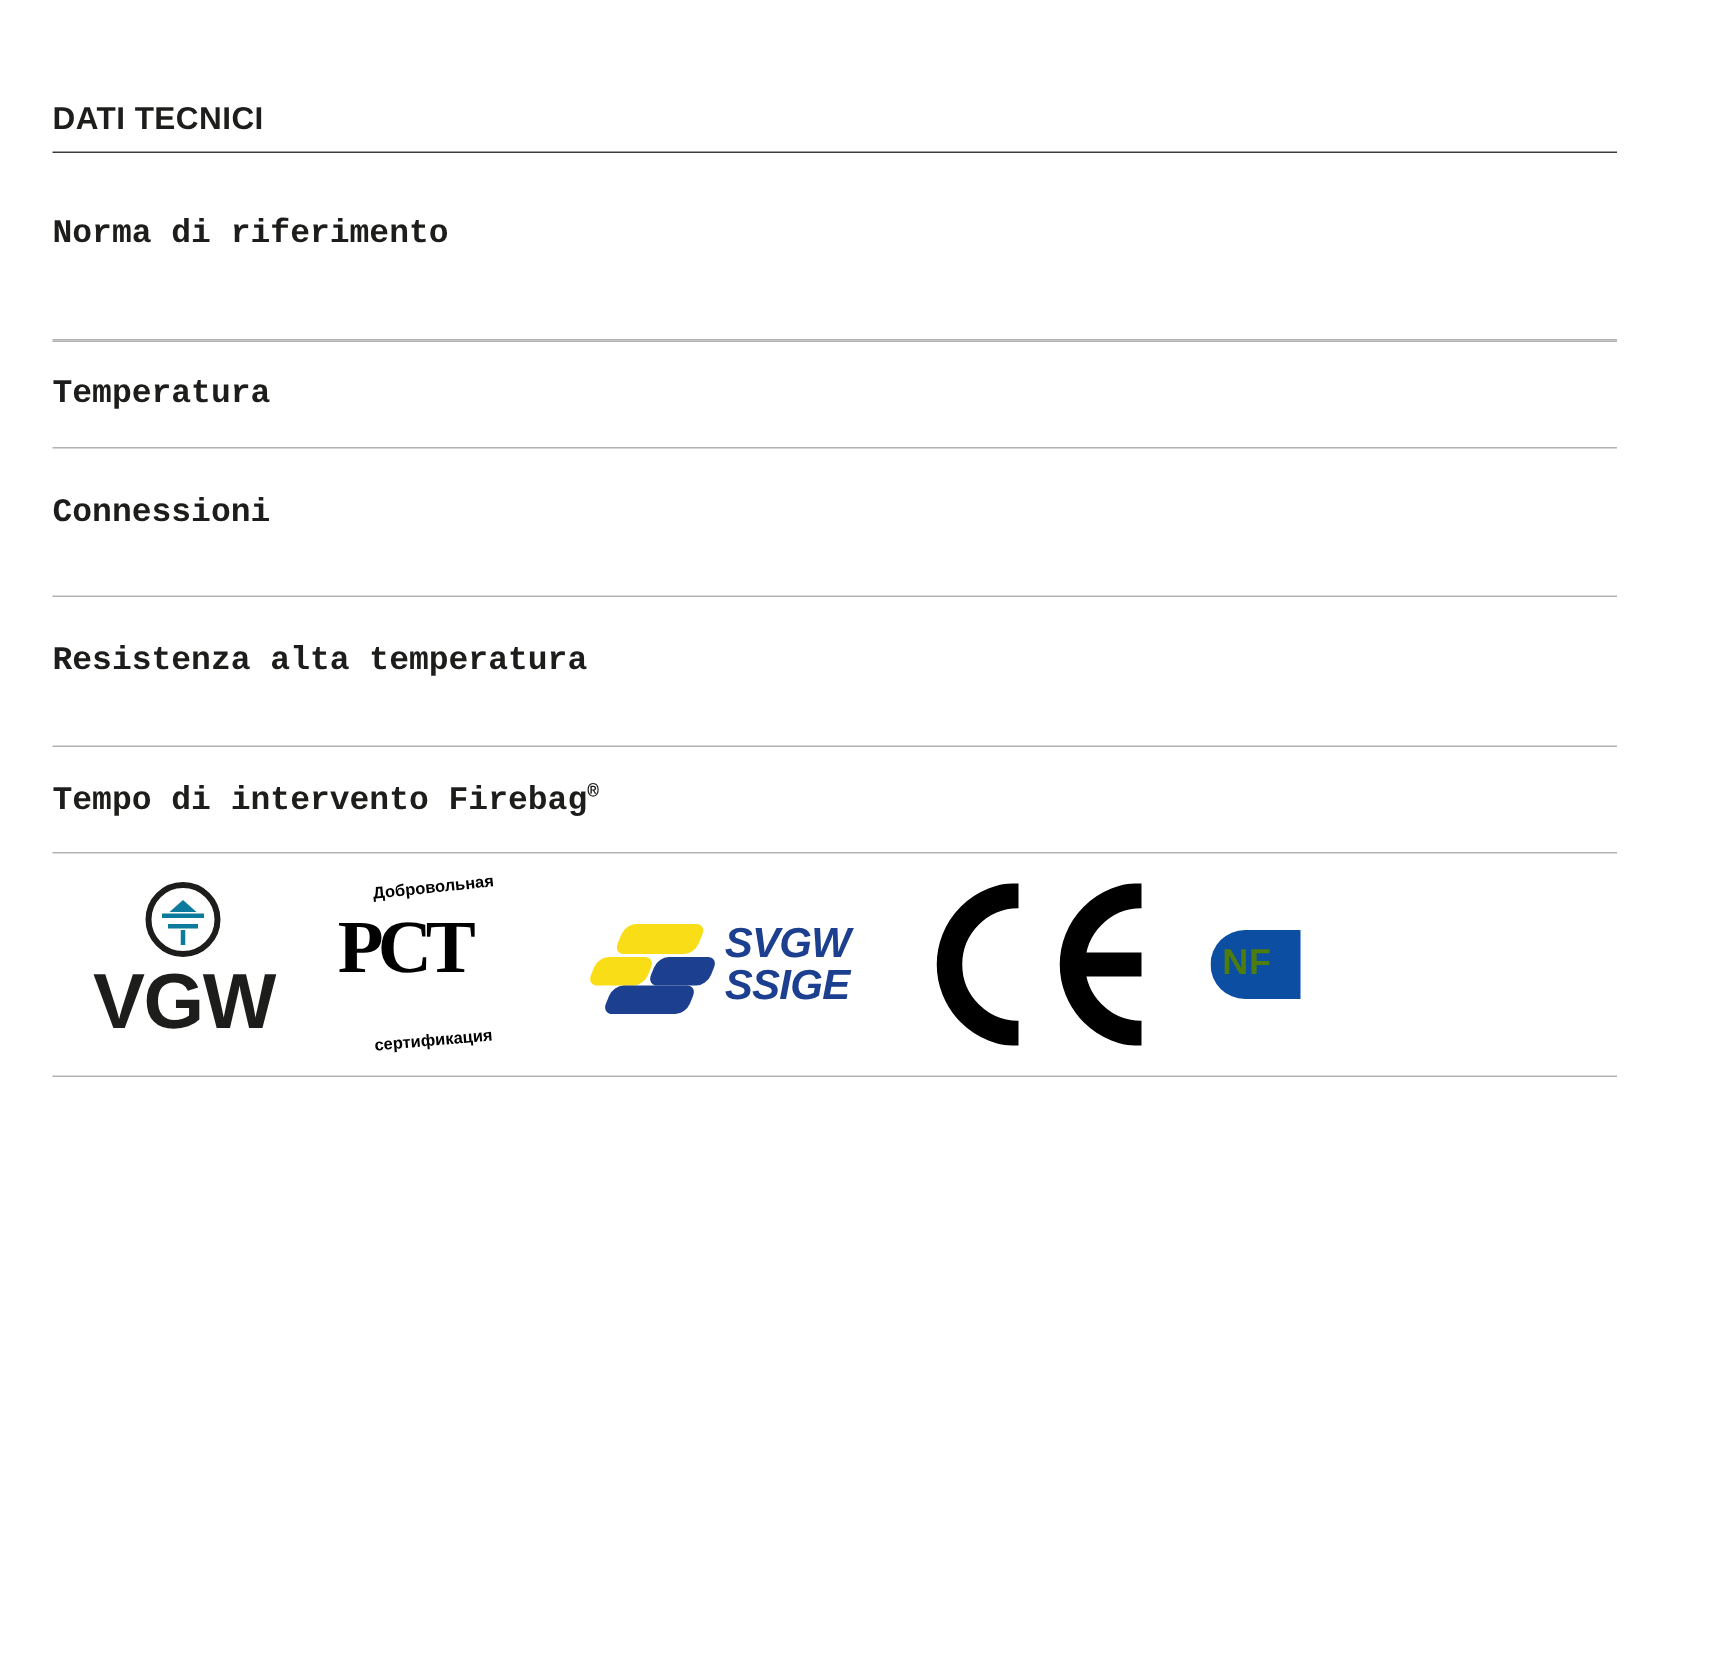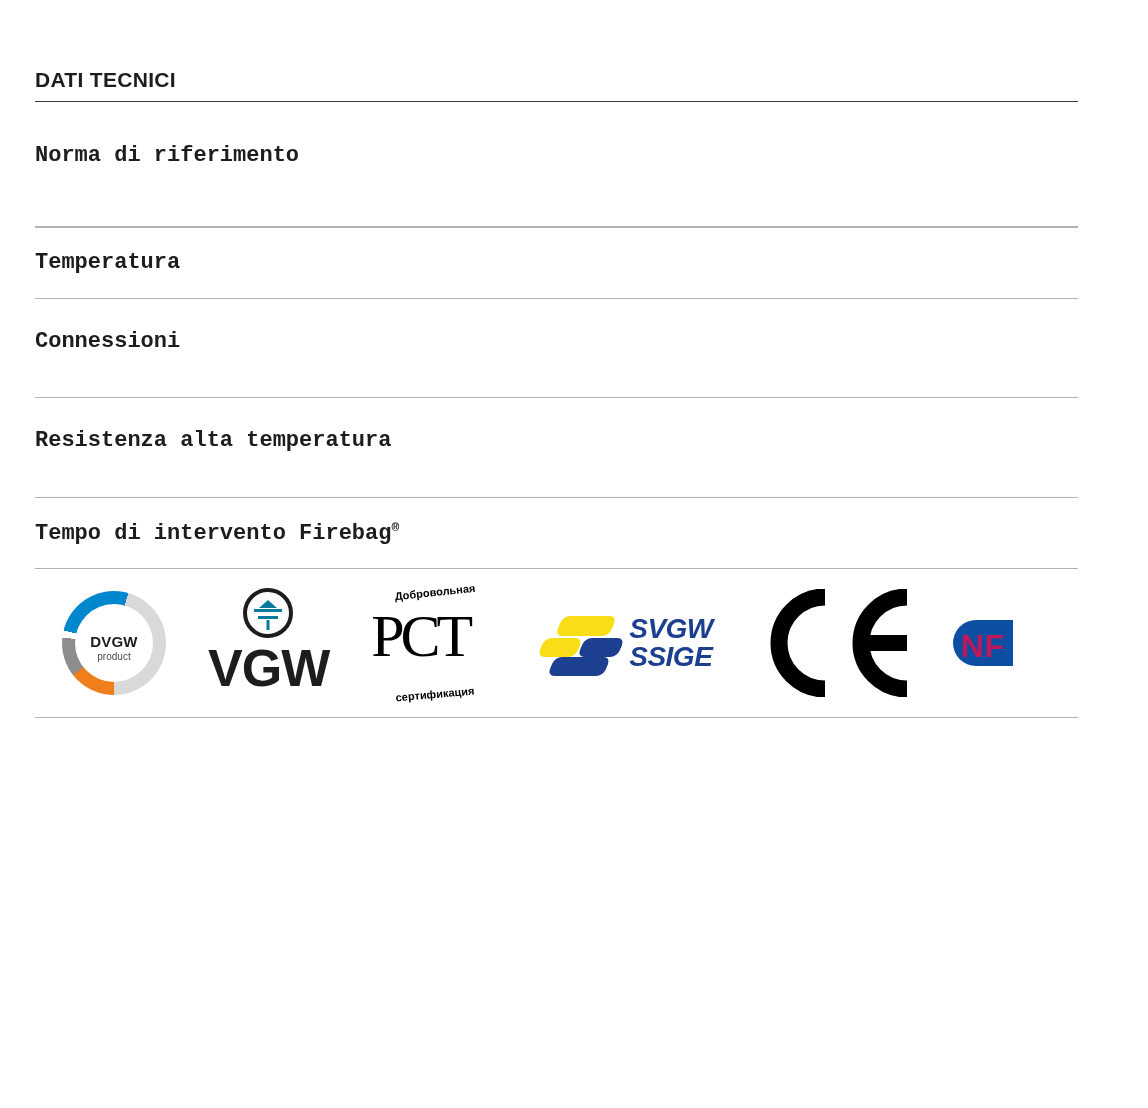--- a/index.html
+++ b/index.html
@@ -177,22 +177,22 @@
   }
   
   .pct {
     position: relative;
     width: 128px;
     height: 110px;
   }
   .pct .main {
     position: absolute;
     left: 0; top: 20px;
-    font-size: 60px;
-    font-weight: normal;
+    font-size: 50px;
+    font-weight: bold;
     color: #000;
     letter-spacing: -4px;
     line-height: 0.95;
     font-family: "Liberation Serif", serif;
   }
   .pct .arc-top, .pct .arc-bot {
     position: absolute;
     left: 0; width: 128px;
     text-align: center;
     font-size: 11px;
@@ -246,23 +246,23 @@
   .nf .pill {
     position: absolute;
     left: 0; top: 6px;
     width: 120px; height: 46px;
     background: #0b4ea2;
     border-radius: 23px;
   }
   .nf .lbl {
     position: absolute;
     left: 8px; top: 14px;
-    font-size: 32px;
-    font-weight: bold;
-    color: #be185d;
+    font-size: 24px;
+    font-weight: bold;
+    color: #4d7c0f;
     letter-spacing: 0.5px;
   }
 </style>
 </head>
 <body>
 
 <div class="sheet">
 
   <div class="section-title">DATI TECNICI</div>
   <hr class="rule-strong">
@@ -294,28 +294,20 @@
   <hr class="rule-light">
 
   <div class="spec-row r-h-std">
     <span class="spec-label"><span>Tempo di intervento Firebag</span><span class="sup">®</span></span>
     <span class="spec-value"></span>
   </div>
   <hr class="rule-light">
 
   <div class="logos">
 
-    <div class="logo">
-      <div class="dvgw">
-        <div class="ring"></div>
-        <div class="hole"></div>
-        <div class="txt">DVGW</div>
-        <div class="sub">product</div>
-      </div>
-    </div>
 
     <div class="logo">
       <div class="ovgw">
         <span class="o-mark">
           <span class="tri"></span>
           <span class="bar b1"></span>
           <span class="bar b2"></span>
           <span class="stem"></span>
         </span>
         <span>VGW</span>

